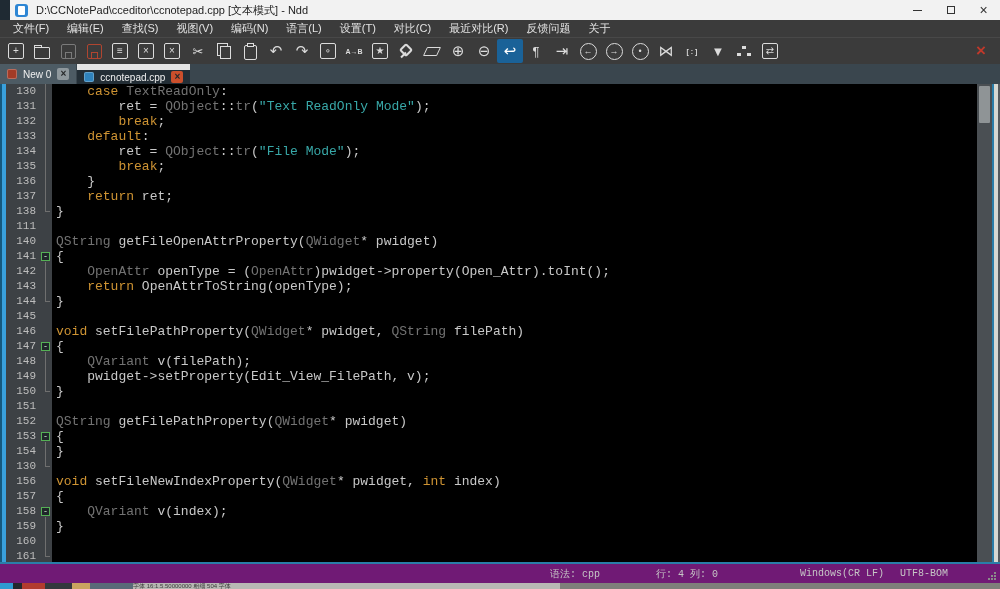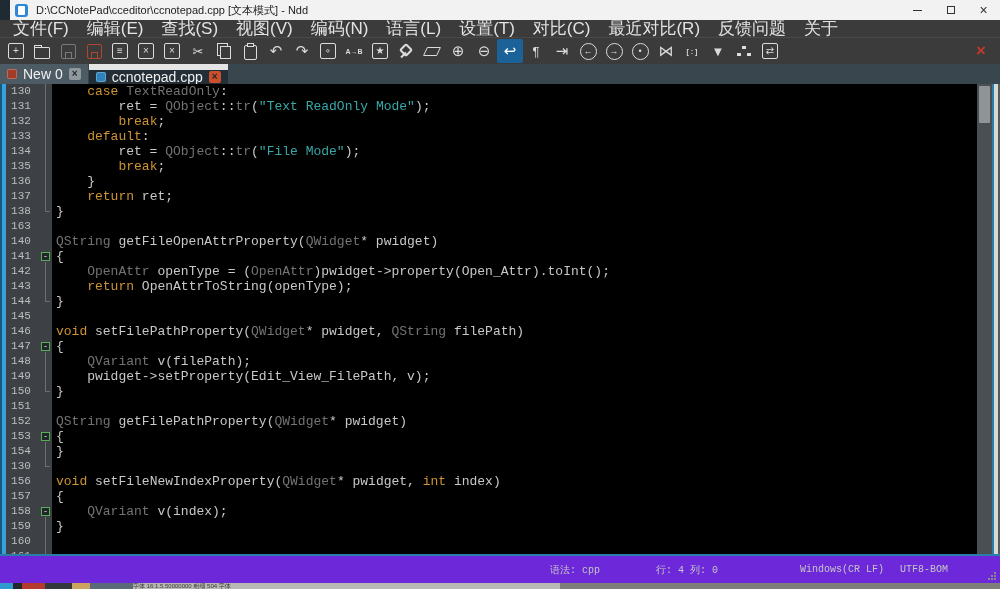--- a/index.html
+++ b/index.html
@@ -13,21 +13,21 @@
   .app-icon::after{content:"";width:7px;height:9px;background:#fff;border-radius:1px}
   .title{margin-left:8px;font-size:11px;color:#222;white-space:nowrap}
   .win-controls{position:absolute;right:0;top:0;height:20px;display:flex}
   .wc{width:33px;height:20px;display:flex;align-items:center;justify-content:center;color:#333}
   .wc-min::after{content:"";width:9px;height:1px;background:#333}
   .wc-max::after{content:"";width:8px;height:8px;border:1px solid #333;box-sizing:border-box}
   .wc-close{font-size:14px;line-height:14px}
 
   
   .menubar{height:17px;background:#3b3b3b;display:flex;align-items:center;padding-left:4px;flex:0 0 auto}
-  .menu-item{font-size:17px;color:#e3e3e3;padding:0 9px;line-height:17px;white-space:nowrap}
+  .menu-item{font-size:11px;color:#e3e3e3;padding:0 9px;line-height:17px;white-space:nowrap}
 
   
   .toolbar{height:27px;background:#3b3b3b;border-top:1px solid #484848;display:flex;align-items:center;padding-left:3px;position:relative;flex:0 0 auto;box-sizing:border-box}
   .ticon{width:26px;height:24px;display:flex;align-items:center;justify-content:center;color:#dcdcdc;font-size:13px;flex:0 0 auto}
   .ticon.active{background:#1a6298;border-radius:2px;color:#fff}
   .ticon .g{display:flex;align-items:center;justify-content:center}
   .g.i-boxed{border:1px solid currentColor;border-radius:2px;width:14px;height:14px;font-size:10px;line-height:12px}
   .g.i-folder{width:14px;height:10px;border:1px solid currentColor;border-radius:1px;position:relative;margin-top:3px}
   .g.i-folder::before{content:"";position:absolute;top:-3px;left:-1px;width:6px;height:2px;border:1px solid currentColor;border-bottom:none}
   .g.i-floppy{width:13px;height:13px;border:1px solid currentColor;border-radius:2px;position:relative}
@@ -45,48 +45,48 @@
   .g.i-tree::after{content:"";position:absolute;left:1px;top:9px;width:4px;height:3px;background:currentColor;box-shadow:10px 0 0 currentColor}
   .g.i-circ{width:15px;height:15px;border:1px solid currentColor;border-radius:50%;font-size:9px;line-height:13px}
   .g.i-small{font-size:7px;white-space:nowrap;font-weight:bold}
   .g.i-big{font-size:15px}
   .tb-close{position:absolute;right:14px;top:4px;color:#c0392b;font-weight:bold;font-size:17px;line-height:17px}
 
   
   .tabbar{height:20px;background:#3a464e;display:flex;align-items:stretch;flex:0 0 auto}
   .tab{display:flex;align-items:center;gap:6px;padding:0 7px;background:#4d5b64;margin-right:1px;box-sizing:border-box}
   .tab.active{background:#232e36;border-top:6px solid #e5e5e5}
-  .tab-label{font-size:14px;color:#f0f0f0;white-space:nowrap}
+  .tab-label{font-size:10px;color:#f0f0f0;white-space:nowrap}
   .tab-state{width:10px;height:10px;border-radius:2px;box-shadow:inset 0 0 0 1px rgba(255,255,255,.25)}
   .tab-x{width:12px;height:12px;border-radius:2px;font-size:10px;line-height:12px;text-align:center;color:#26282a;font-weight:bold}
 
   
   .main{flex:1 1 auto;display:flex;border-bottom:2px solid #2a7da8;box-sizing:border-box;overflow:hidden}
   .col-blue{width:6px;background:linear-gradient(90deg,#15597f 0,#15597f 2px,#39a0dc 2px)}
-  .col-ln{width:30px;background:#3d4145;color:#bdbdbd;font:11px/15px "Liberation Mono",monospace;text-align:center;padding-right:3px;flex:0 0 auto}
+  .col-ln{width:30px;background:#3d4145;color:#bdbdbd;font:11px/15px "Liberation Mono",monospace;text-align:right;padding-right:3px;flex:0 0 auto}
   .col-fold{width:13px;background:#3d4145;flex:0 0 auto}
   .col-code{flex:1 1 auto;background:#000;overflow:hidden}
   .row{height:15px}
   .frow{height:15px;position:relative}
   .frow.line::before{content:"";position:absolute;left:6px;top:0;bottom:0;width:1px;background:#6f6f6f}
   .frow.end::before{content:"";position:absolute;left:6px;top:0;height:8px;width:1px;background:#6f6f6f}
   .frow.end::after{content:"";position:absolute;left:6px;top:7px;width:5px;height:1px;background:#6f6f6f}
   .frow.open::after{content:"";position:absolute;left:6px;top:13px;bottom:0;width:1px;background:#6f6f6f}
   .frow .fbox{position:absolute;left:2px;top:3px;width:9px;height:9px;border:1px solid #55b055;color:#cfe8cf;font-size:9px;line-height:7px;text-align:center;background:#20262a;box-sizing:border-box}
   .crow{height:15px;white-space:pre;font:13px/15px "Liberation Mono",monospace;color:#c8c8c8;padding-left:4px}
   .crow .k{color:#cf9433}
   .crow .t{color:#737373}
   .crow .s{color:#38a8a8}
   .crow .p{color:#c8c8c8}
   .scrollbar{width:15px;background:#4a4f53;position:relative;flex:0 0 auto}
   .thumb{position:absolute;left:2px;top:2px;width:11px;height:37px;background:#8f9496;border-radius:1px}
   .col-edge{width:8px;background:linear-gradient(90deg,#2a7da8 0 2px,#d6d8d2 2px 6px,#55595c 6px);flex:0 0 auto}
 
   
-  .statusbar{height:27px;background:#6d28d9;display:flex;align-items:center;justify-content:flex-end;font:10px "Liberation Mono",monospace;color:#c6c6c6;position:relative;padding-right:52px;box-sizing:border-box;flex:0 0 auto}
+  .statusbar{height:19px;background:#701a75;display:flex;align-items:center;justify-content:flex-end;font:10px "Liberation Mono",monospace;color:#c6c6c6;position:relative;padding-right:52px;box-sizing:border-box;flex:0 0 auto}
   .st-syntax{margin-right:56px}
   .st-pos{margin-right:82px}
   .st-eol{margin-right:16px}
   .grip{position:absolute;right:4px;bottom:3px;width:2px;height:2px;background:#8a8a8a;box-shadow:0 -3px 0 #8a8a8a,0 -6px 0 #8a8a8a,-3px 0 0 #8a8a8a,-6px 0 0 #8a8a8a,-3px -3px 0 #8a8a8a}
 
   
   .sliver{height:6px;display:flex;flex:0 0 auto;overflow:hidden}
   .sliver .seg{height:6px;flex:0 0 auto;font:6px/6px "Liberation Sans",sans-serif;color:#3a3a3a;white-space:nowrap;overflow:hidden}
 </style>
 </head>
@@ -231,21 +231,21 @@
     <div class="col-ln" id="lncol">
         <div class="row">130</div>
         <div class="row">131</div>
         <div class="row">132</div>
         <div class="row">133</div>
         <div class="row">134</div>
         <div class="row">135</div>
         <div class="row">136</div>
         <div class="row">137</div>
         <div class="row">138</div>
-        <div class="row">163</div>
+        <div class="row">111</div>
         <div class="row">140</div>
         <div class="row">141</div>
         <div class="row">142</div>
         <div class="row">143</div>
         <div class="row">144</div>
         <div class="row">145</div>
         <div class="row">146</div>
         <div class="row">147</div>
         <div class="row">148</div>
         <div class="row">149</div>

